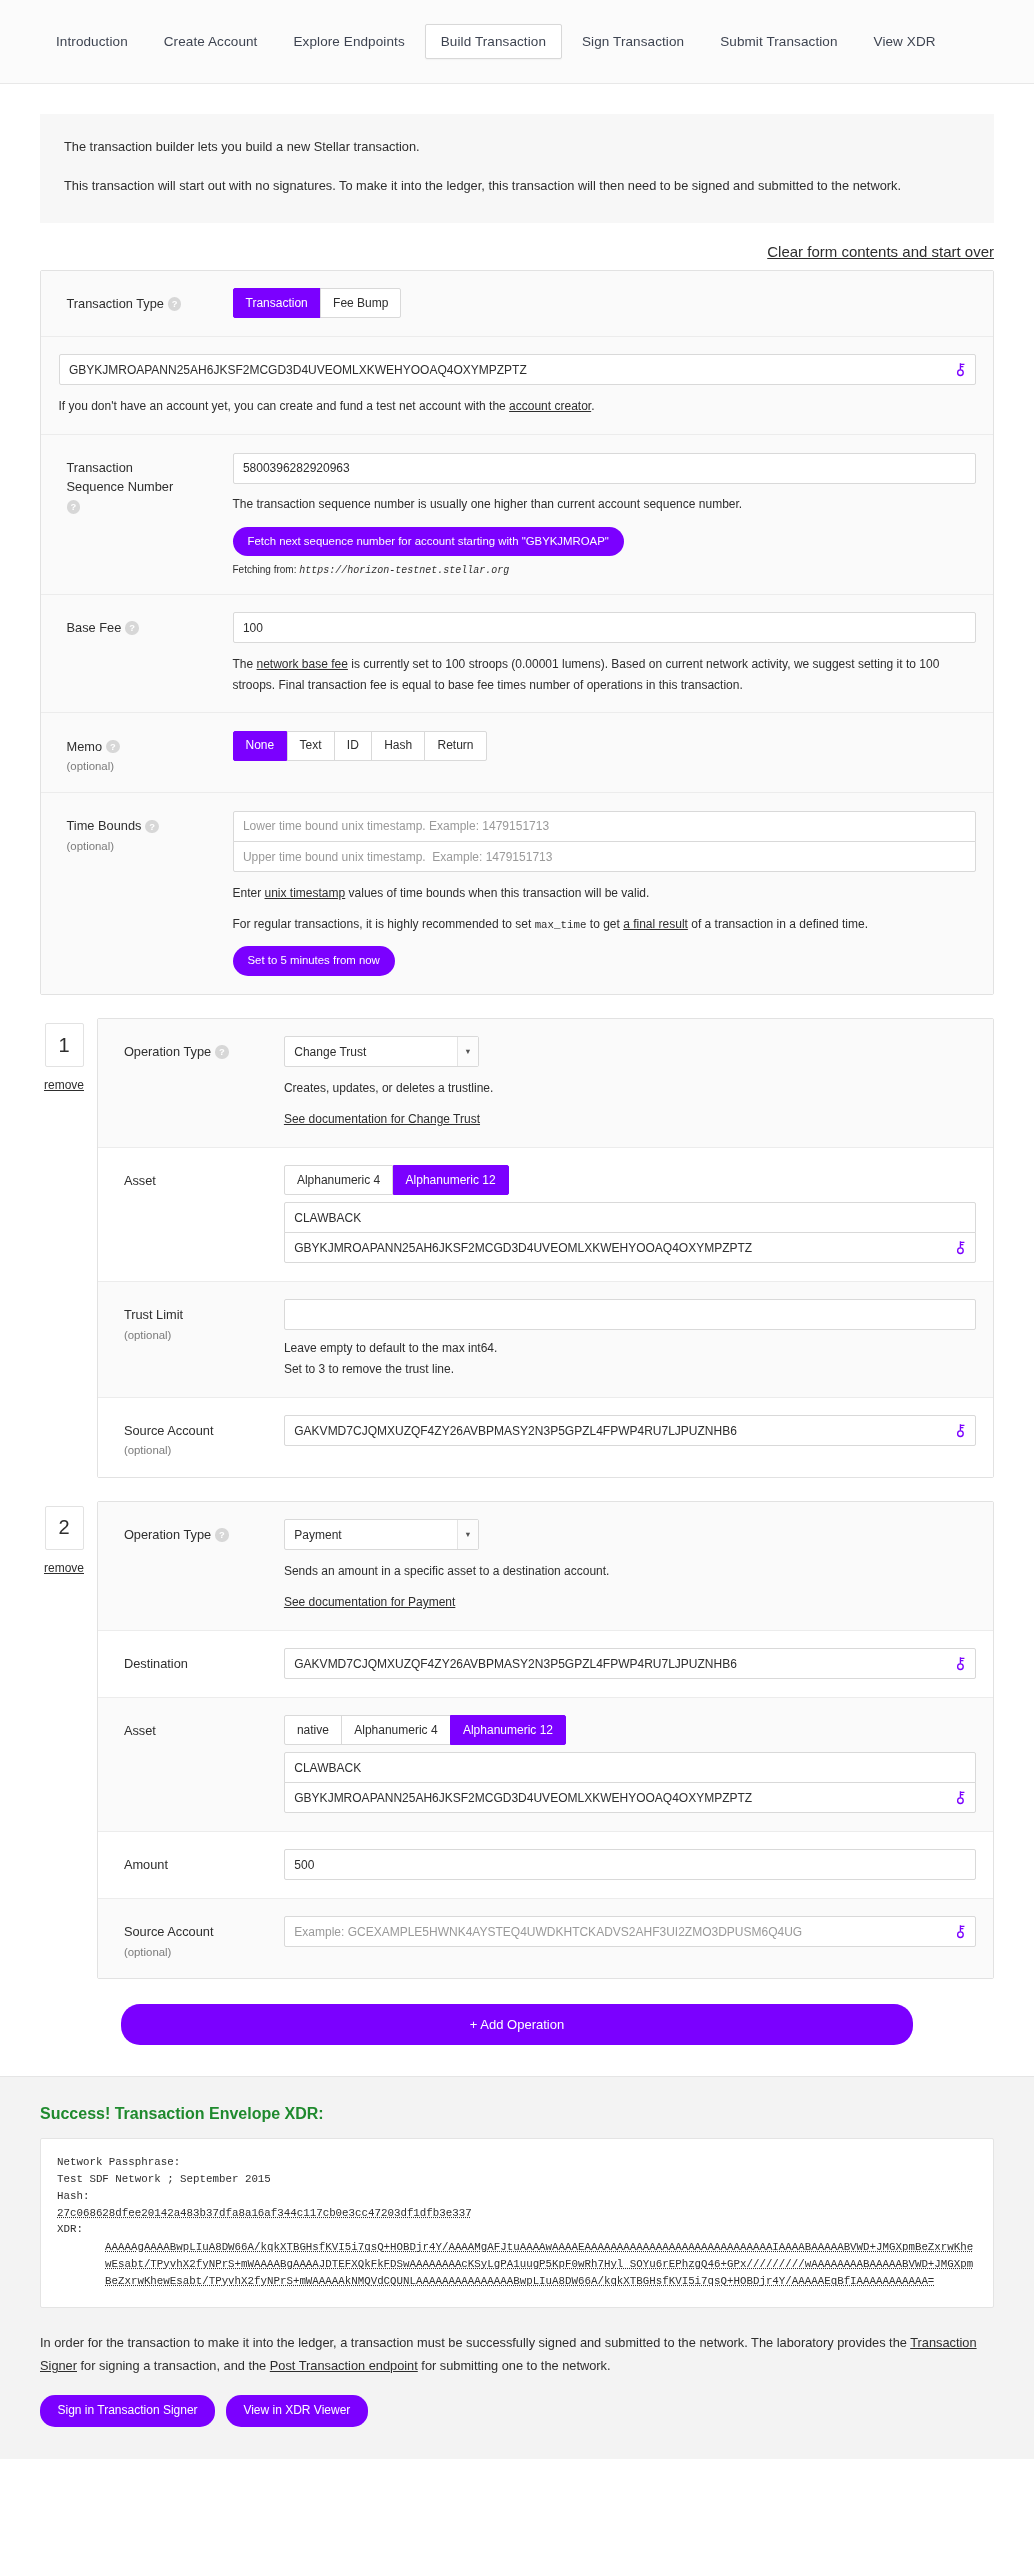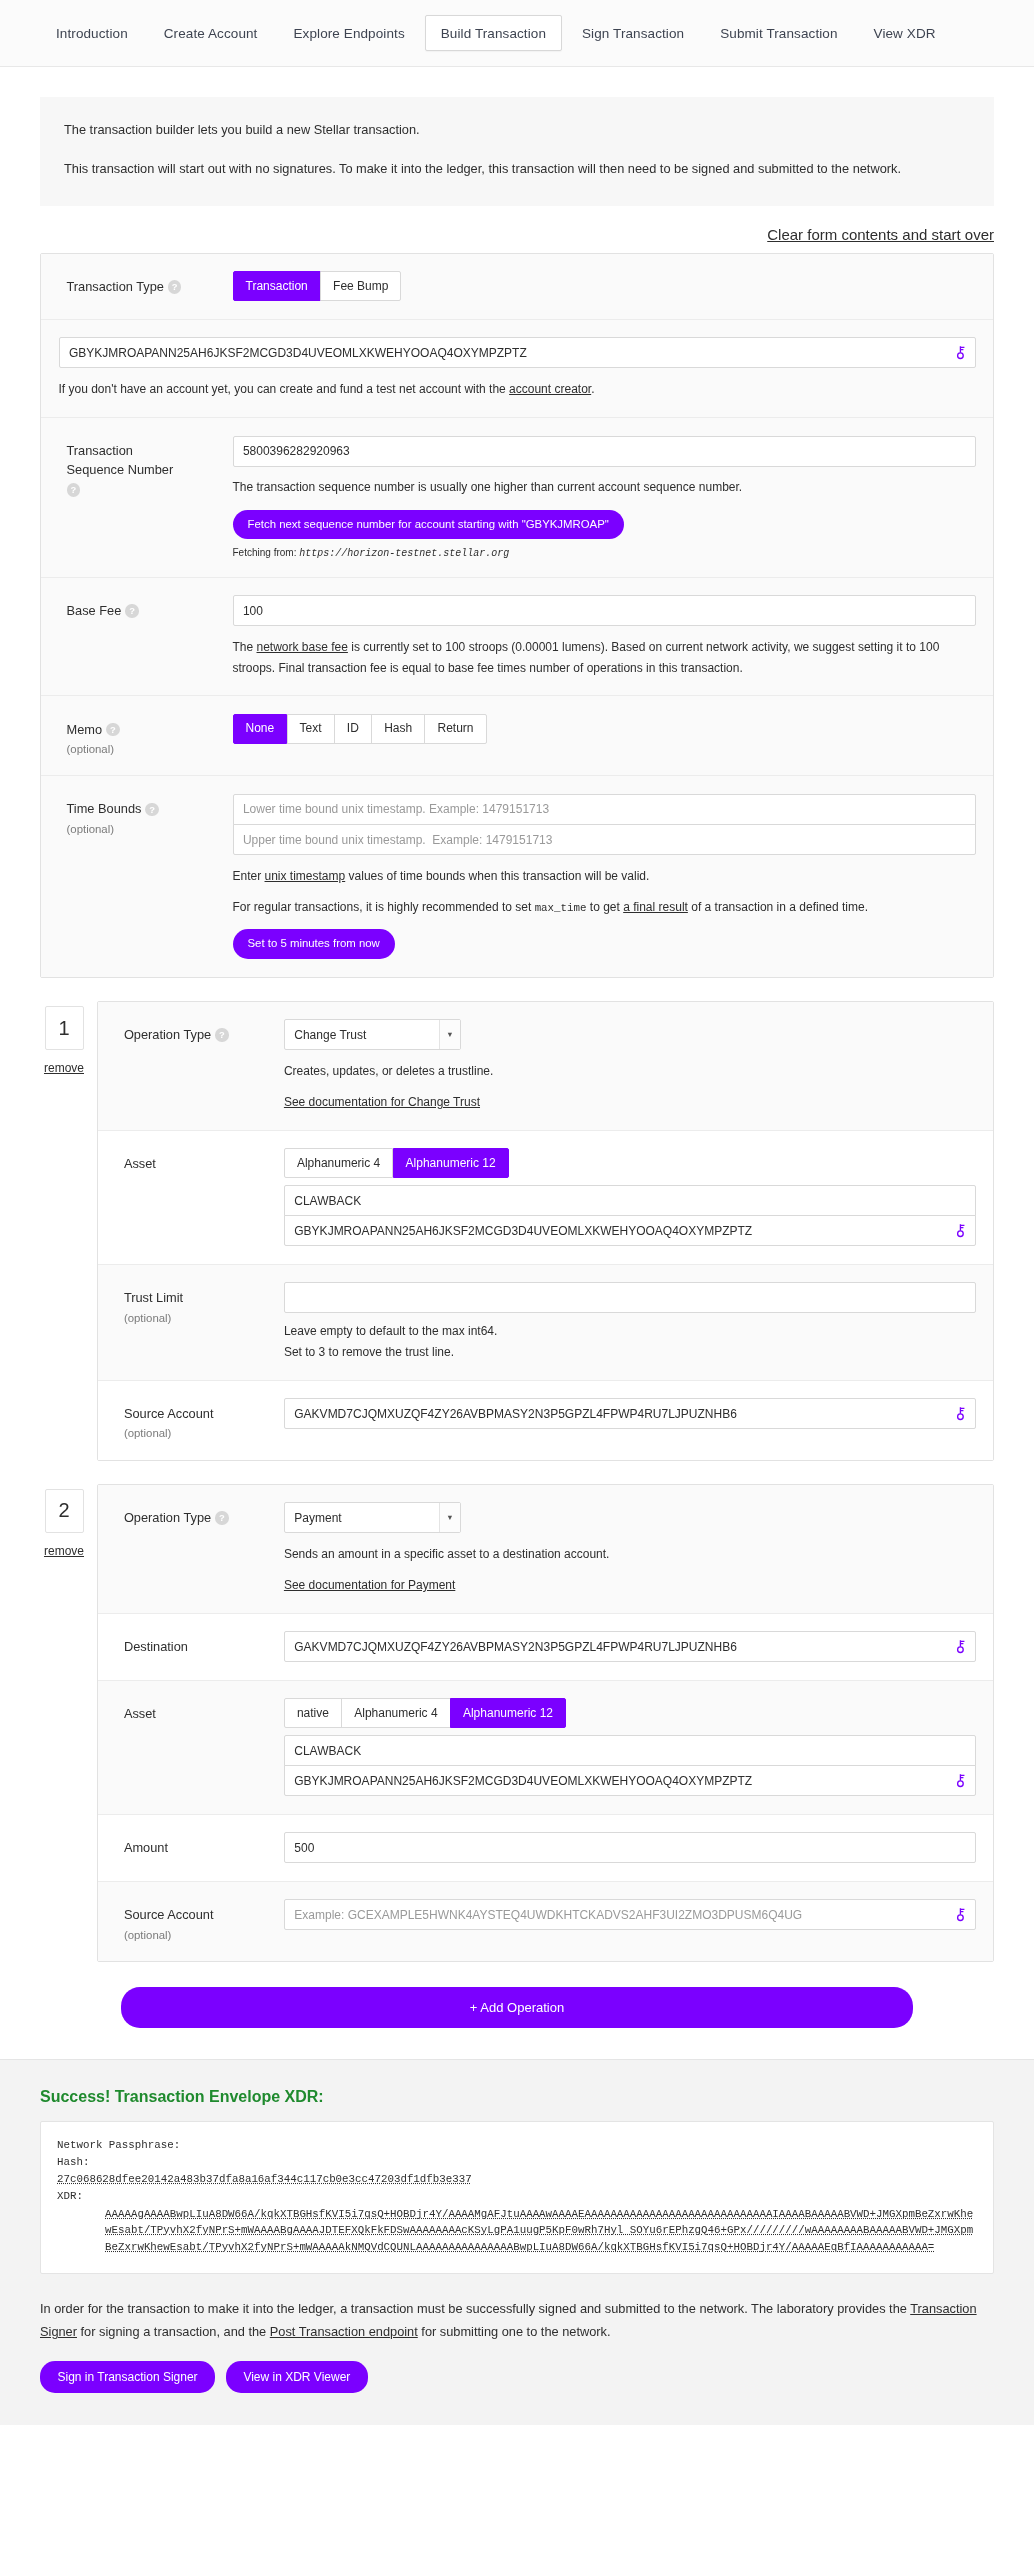--- a/index.html
+++ b/index.html
@@ -8,21 +8,21 @@
     background: #ffffff;
     font-family: "Liberation Sans", sans-serif;
     color: #333;
   }
   body { width: 1034px; }
 
   
   .nav {
     background: #fbfbfb;
     border-bottom: 0.7px solid #e8e8e8;
-    height: 67px;
+    height: 84px;
     display: flex;
     align-items: center;
     padding: 0 40px;
     gap: 4px;
   }
   .nav-item {
     font-size: 13.5px;
     color: #3e4451;
     padding: 9.4px 15px;
     border: 0.7px solid transparent;
@@ -194,21 +194,21 @@
     font-size: 10px;
     color: #2e2e2e;
     margin-top: 8px;
   }
   .fetch-note .mono { font-size: 10px; font-style: italic; }
 
   
   .select-wrap {
     position: relative;
     display: inline-block;
-    width: 177px;
+    width: 195px;
   }
   .select-box {
     width: 100%;
     height: 31px;
     border: 0.7px solid #d9d9d9;
     border-radius: 2px;
     background: #ffffff;
     font-size: 12px;
     color: #2e2e2e;
     padding: 0 28px 0 9.4px;
@@ -604,20 +604,21 @@
   <div class="addop-wrap">
     <button class="btn-purple btn-big">+ Add Operation</button>
   </div>
 
 </div>
 
 <div class="xdr-section">
   <div class="xdr-title">Success! Transaction Envelope XDR:</div>
   <div class="xdr-box">
     <div>Network Passphrase:</div>
+    <div>Test SDF Network ; September 2015</div>
     <div>Hash:</div>
     <div class="sel">27c068628dfee20142a483b37dfa8a16af344c117cb0e3cc47203df1dfb3e337</div>
     <div>XDR:</div>
     <div class="sel xdr-lines">AAAAAgAAAABwpLIuA8DW66A/kqkXTBGHsfKVI5i7qsQ+HOBDjr4Y/AAAAMgAFJtuAAAAwAAAAEAAAAAAAAAAAAAAAAAAAAAAAAAAAAAIAAAABAAAAABVWD+JMGXpmBeZxrwKhewEsabt/TPyvhX2fyNPrS+mWAAAABgAAAAJDTEFXQkFkFDSwAAAAAAAAcKSyLgPA1uugP5KpF0wRh7Hyl SOYu6rEPhzgQ46+GPx/////////wAAAAAAAABAAAAABVWD+JMGXpmBeZxrwKhewEsabt/TPyvhX2fyNPrS+mWAAAAAkNMQVdCQUNLAAAAAAAAAAAAAAABwpLIuA8DW66A/kqkXTBGHsfKVI5i7qsQ+HOBDjr4Y/AAAAAEqBfIAAAAAAAAAAA=</div>
   </div>
 
   <div class="footer-note">
     <span>In order for the transaction to make it into the ledger, a transaction must be successfully signed and submitted to the network. The laboratory provides the </span><span class="link">Transaction Signer</span><span> for signing a transaction, and the </span><span class="link">Post Transaction endpoint</span><span> for submitting one to the network.</span>
   </div>
 

